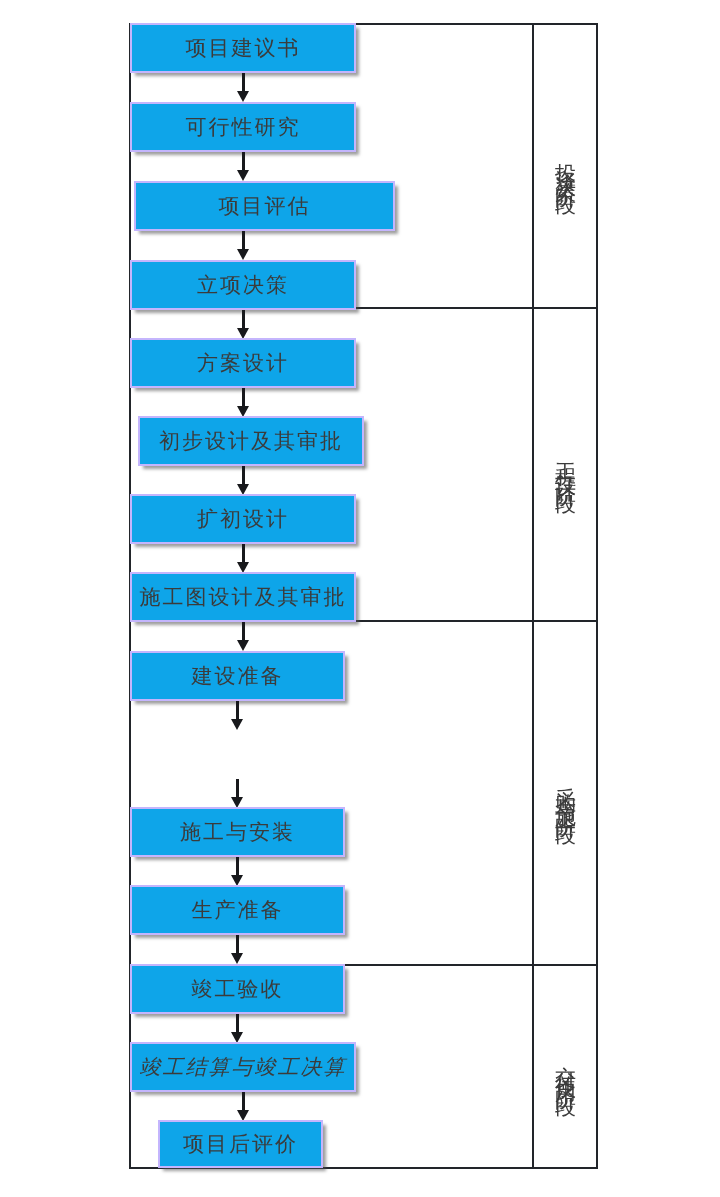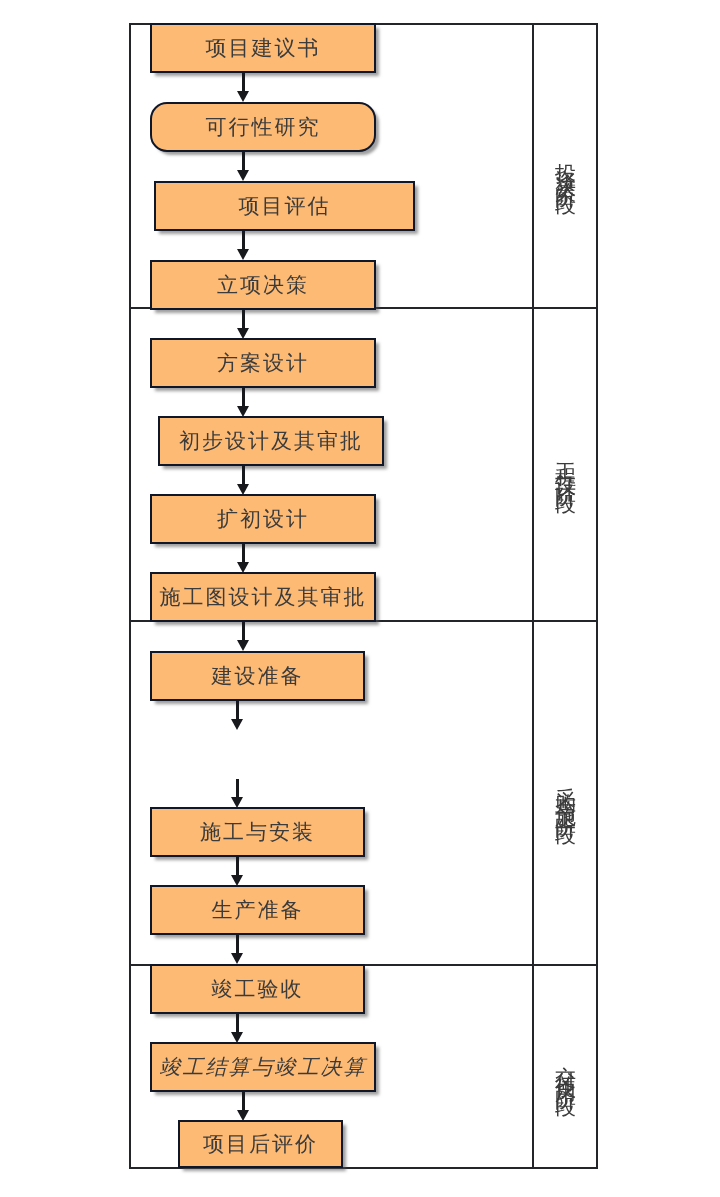--- a/index.html
+++ b/index.html
@@ -46,32 +46,31 @@
     top: 23px;
     width: 0;
     height: 1146px;
     border-left: 2px solid #22252a;
   }
 
   
   .node {
     position: absolute;
     box-sizing: border-box;
-    background: #fdba74;
-    border: 2px solid #0f172a;
+    background: #0ea5e9;
+    border: 2px solid #c4b5fd;
     box-shadow: 4px 4px 3px -1px rgba(80,80,80,0.55);
     display: flex;
     align-items: center;
     justify-content: center;
     font-size: 21px;
     letter-spacing: 2px;
     color: #3b3b3b;
     line-height: 1;
     white-space: nowrap;
-    margin-left: 20px;
   }
 
   
   .arrow {
     position: absolute;
     width: 0;
     height: 0;
   }
   .arrow .shaft {
     position: absolute;
@@ -122,21 +121,21 @@
   <div class="hrule" style="top:307px;"></div>
   <div class="hrule" style="top:620px;"></div>
   <div class="hrule" style="top:964px;"></div>
 
   <div class="node" style="left:130px; top:23px;  width:226px; height:50px;">项目建议书</div>
   <div class="arrow" style="left:242px; top:73px;">
     <div class="shaft" style="height:18px;"></div>
       <div class="head" style="top:18px;"></div>
   </div>
 
-  <div class="node" style="left:130px; top:102px; width:226px; height:50px;border-radius:17px;">可行性研究</div>
+  <div class="node" style="left:130px; top:102px; width:226px; height:50px;">可行性研究</div>
   <div class="arrow" style="left:242px; top:152px;">
     <div class="shaft" style="height:18px;"></div>
       <div class="head" style="top:18px;"></div>
   </div>
 
   <div class="node" style="left:134px; top:181px; width:261px; height:50px;">项目评估</div>
   <div class="arrow" style="left:242px; top:231px;">
     <div class="shaft" style="height:18px;"></div>
       <div class="head" style="top:18px;"></div>
   </div>

